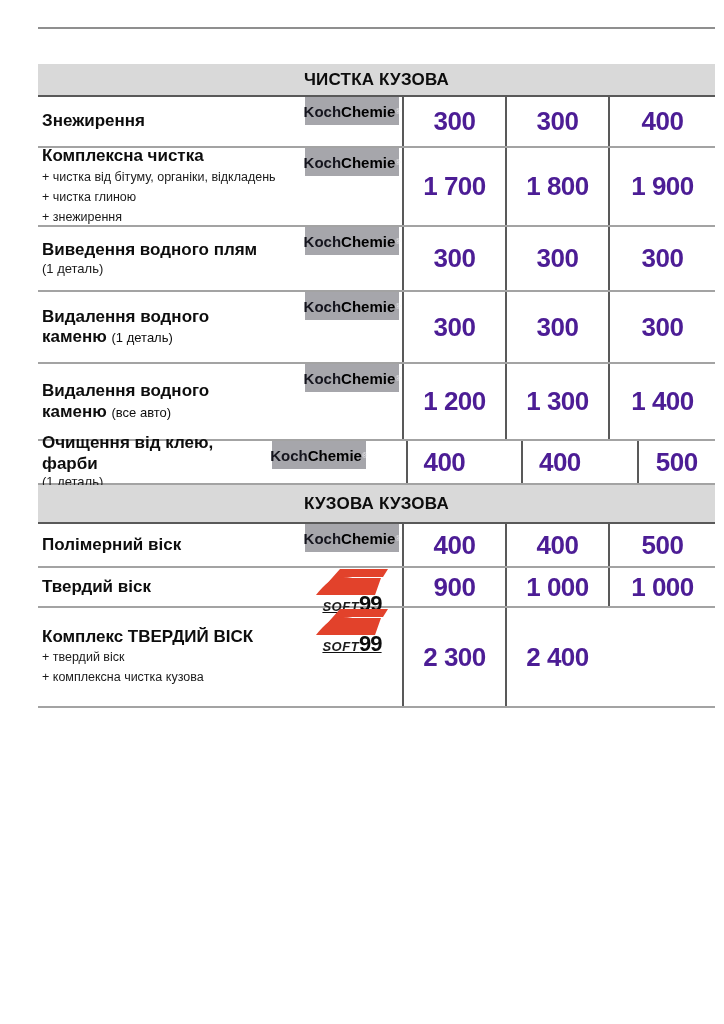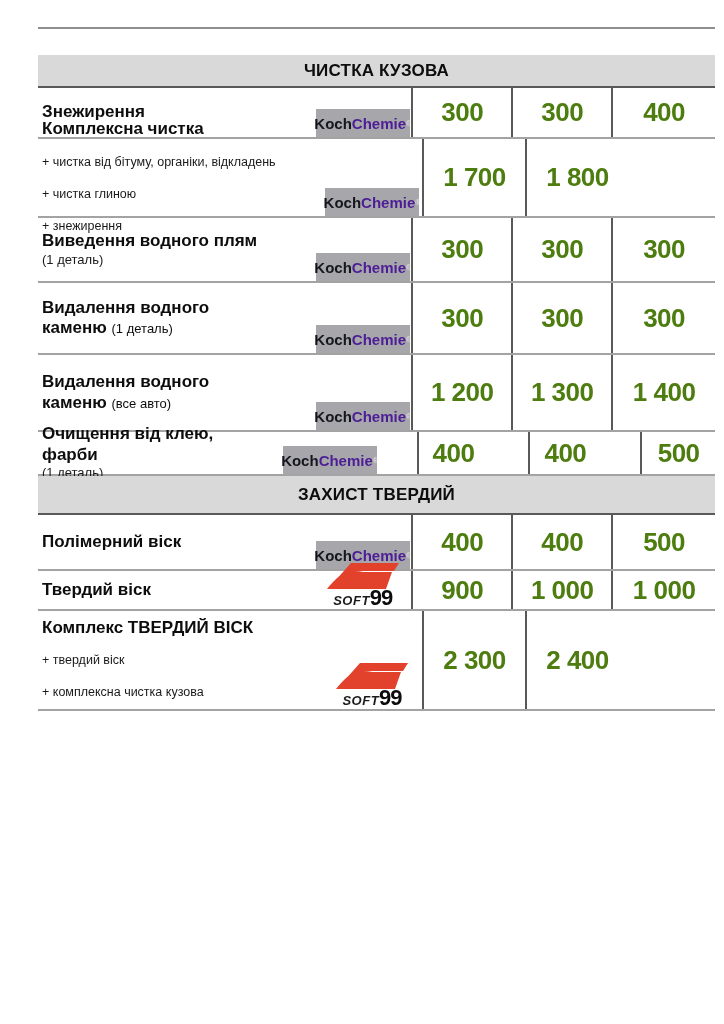--- a/index.html
+++ b/index.html
@@ -5,75 +5,75 @@
   html,body { margin:0; padding:0; background:#ffffff; }
   .page {
     position:relative; width:724px; height:1024px; background:#ffffff;
     font-family:"Liberation Sans", sans-serif; color:#111111; overflow:hidden;
   }
   .top-rule {
     position:absolute; left:38px; top:27px; width:677px; height:2px;
     background:#8f8f8f;
   }
   .price-table {
-    position:absolute; left:38px; top:55px; width:677px;
+    position:absolute; left:38px; top:64px; width:677px;
     display:flex; flex-direction:column;
   }
   .band {
     box-sizing:border-box; width:100%;
     background:#d9d9d9; border-bottom:2px solid #595959;
     display:flex; align-items:center; justify-content:center;
     font-weight:bold; font-size:17px; letter-spacing:0.2px; color:#0d0d0d;
   }
   .row {
     box-sizing:border-box; width:100%;
     display:flex; border-bottom:2px solid #a3a3a3;
   }
   .cell-name {
     box-sizing:border-box; width:264px; padding:6px 2px 6px 4px;
     display:flex; flex-direction:column; justify-content:center;
   }
   .cell-brand {
     box-sizing:border-box; width:100px;
-    display:flex; align-items:flex-end; justify-content:center;margin-left:20px;
+    display:flex; align-items:flex-start; justify-content:center;
   }
   .cell-price {
     box-sizing:border-box; width:103px; border-left:2px solid #595959;
     display:flex; align-items:center; justify-content:center;
-    font-weight:bold; font-size:26px; color:#4d7c0f; white-space:nowrap;
+    font-weight:bold; font-size:26px; color:#4c1d95; white-space:nowrap;
     letter-spacing:-0.5px;
   }
   .cell-price.last { width:107px; }
   .svc { font-weight:bold; font-size:17px; line-height:1.2; color:#0d0d0d; }
   .svc .note-inline { font-weight:normal; font-size:13px; }
   .note { font-weight:normal; font-size:13px; color:#1a1a1a; line-height:1.25; }
-  .sub { font-weight:normal; font-size:12.5px; color:#1a1a1a; line-height:1.6;margin-top:12px; }
+  .sub { font-weight:normal; font-size:12.5px; color:#1a1a1a; line-height:1.6; }
   
   .koch-logo {
     box-sizing:border-box; width:94px; height:28px; background:#a6a6ab;
     display:flex; align-items:center; justify-content:center;
     font-size:15px; font-weight:bold; white-space:nowrap;
   }
   .koch-dark  { color:#15151e; }
-  .koch-light { color:#4c1d95; }
+  .koch-light { color:#000000; }
   .koch-reg   { color:#ebebee; font-size:7px; vertical-align:super; font-weight:normal; }
   
   .soft99-logo { width:96px; text-align:center; line-height:1; }
   .soft99-logo svg { display:block; margin:0 auto -3px auto; }
-  .soft99-text { white-space:nowrap; }
+  .soft99-text { white-space:nowrap;text-decoration:underline; }
   .soft99-soft {
     font-style:italic; font-weight:bold; font-size:13px; color:#1b1b1b;
     letter-spacing:0.5px;
   }
   .soft99-99 { font-weight:bold; font-size:22px; color:#0c0c0c; letter-spacing:-1px; }
   
   .h-band1 { height:33px; } .h-band2 { height:39px; }
   .h-r0 { height:51px; } .h-r1 { height:79px; } .h-r2 { height:65px; }
   .h-r3 { height:72px; } .h-r4 { height:77px; } .h-r5 { height:44px;gap:40px; }
-  .h-r6 { height:56px; } .h-r7 { height:40px; } .h-r8 { height:100px; }
+  .h-r6 { height:44px; } .h-r7 { height:40px; } .h-r8 { height:100px; }
 </style>
 </head>
 <body>
 
 <div class="page">
 
   <div class="top-rule"></div>
 
   <div class="price-table">
 
@@ -106,20 +106,21 @@
       </div>
       <div class="cell-brand">
         <div class="koch-logo">
             <span class="koch-dark">Koch</span>
             <span class="koch-light">Chemie</span>
             <span class="koch-reg">®</span>
           </div>
       </div>
       <div class="cell-price">1 700</div>
       <div class="cell-price">1 800</div>
+      <div class="cell-price last">1 900</div>
     </div>
 
     <div class="row h-r2">
       <div class="cell-name">
         <div class="svc">Виведення водного плям</div>
         <div class="note">(1 деталь)</div>
       </div>
       <div class="cell-brand">
         <div class="koch-logo">
             <span class="koch-dark">Koch</span>
@@ -177,21 +178,21 @@
             <span class="koch-light">Chemie</span>
             <span class="koch-reg">®</span>
           </div>
       </div>
       <div class="cell-price">400</div>
       <div class="cell-price">400</div>
       <div class="cell-price last">500</div>
     </div>
 
     <div class="band h-band2">
-      <span>ЗАХИСТ ТВЕРДИЙ</span>
+      <span>КУЗОВА КУЗОВА</span>
     </div>
 
     <div class="row h-r6">
       <div class="cell-name">
         <div class="svc">Полімерний віск</div>
       </div>
       <div class="cell-brand">
         <div class="koch-logo">
             <span class="koch-dark">Koch</span>
             <span class="koch-light">Chemie</span>

